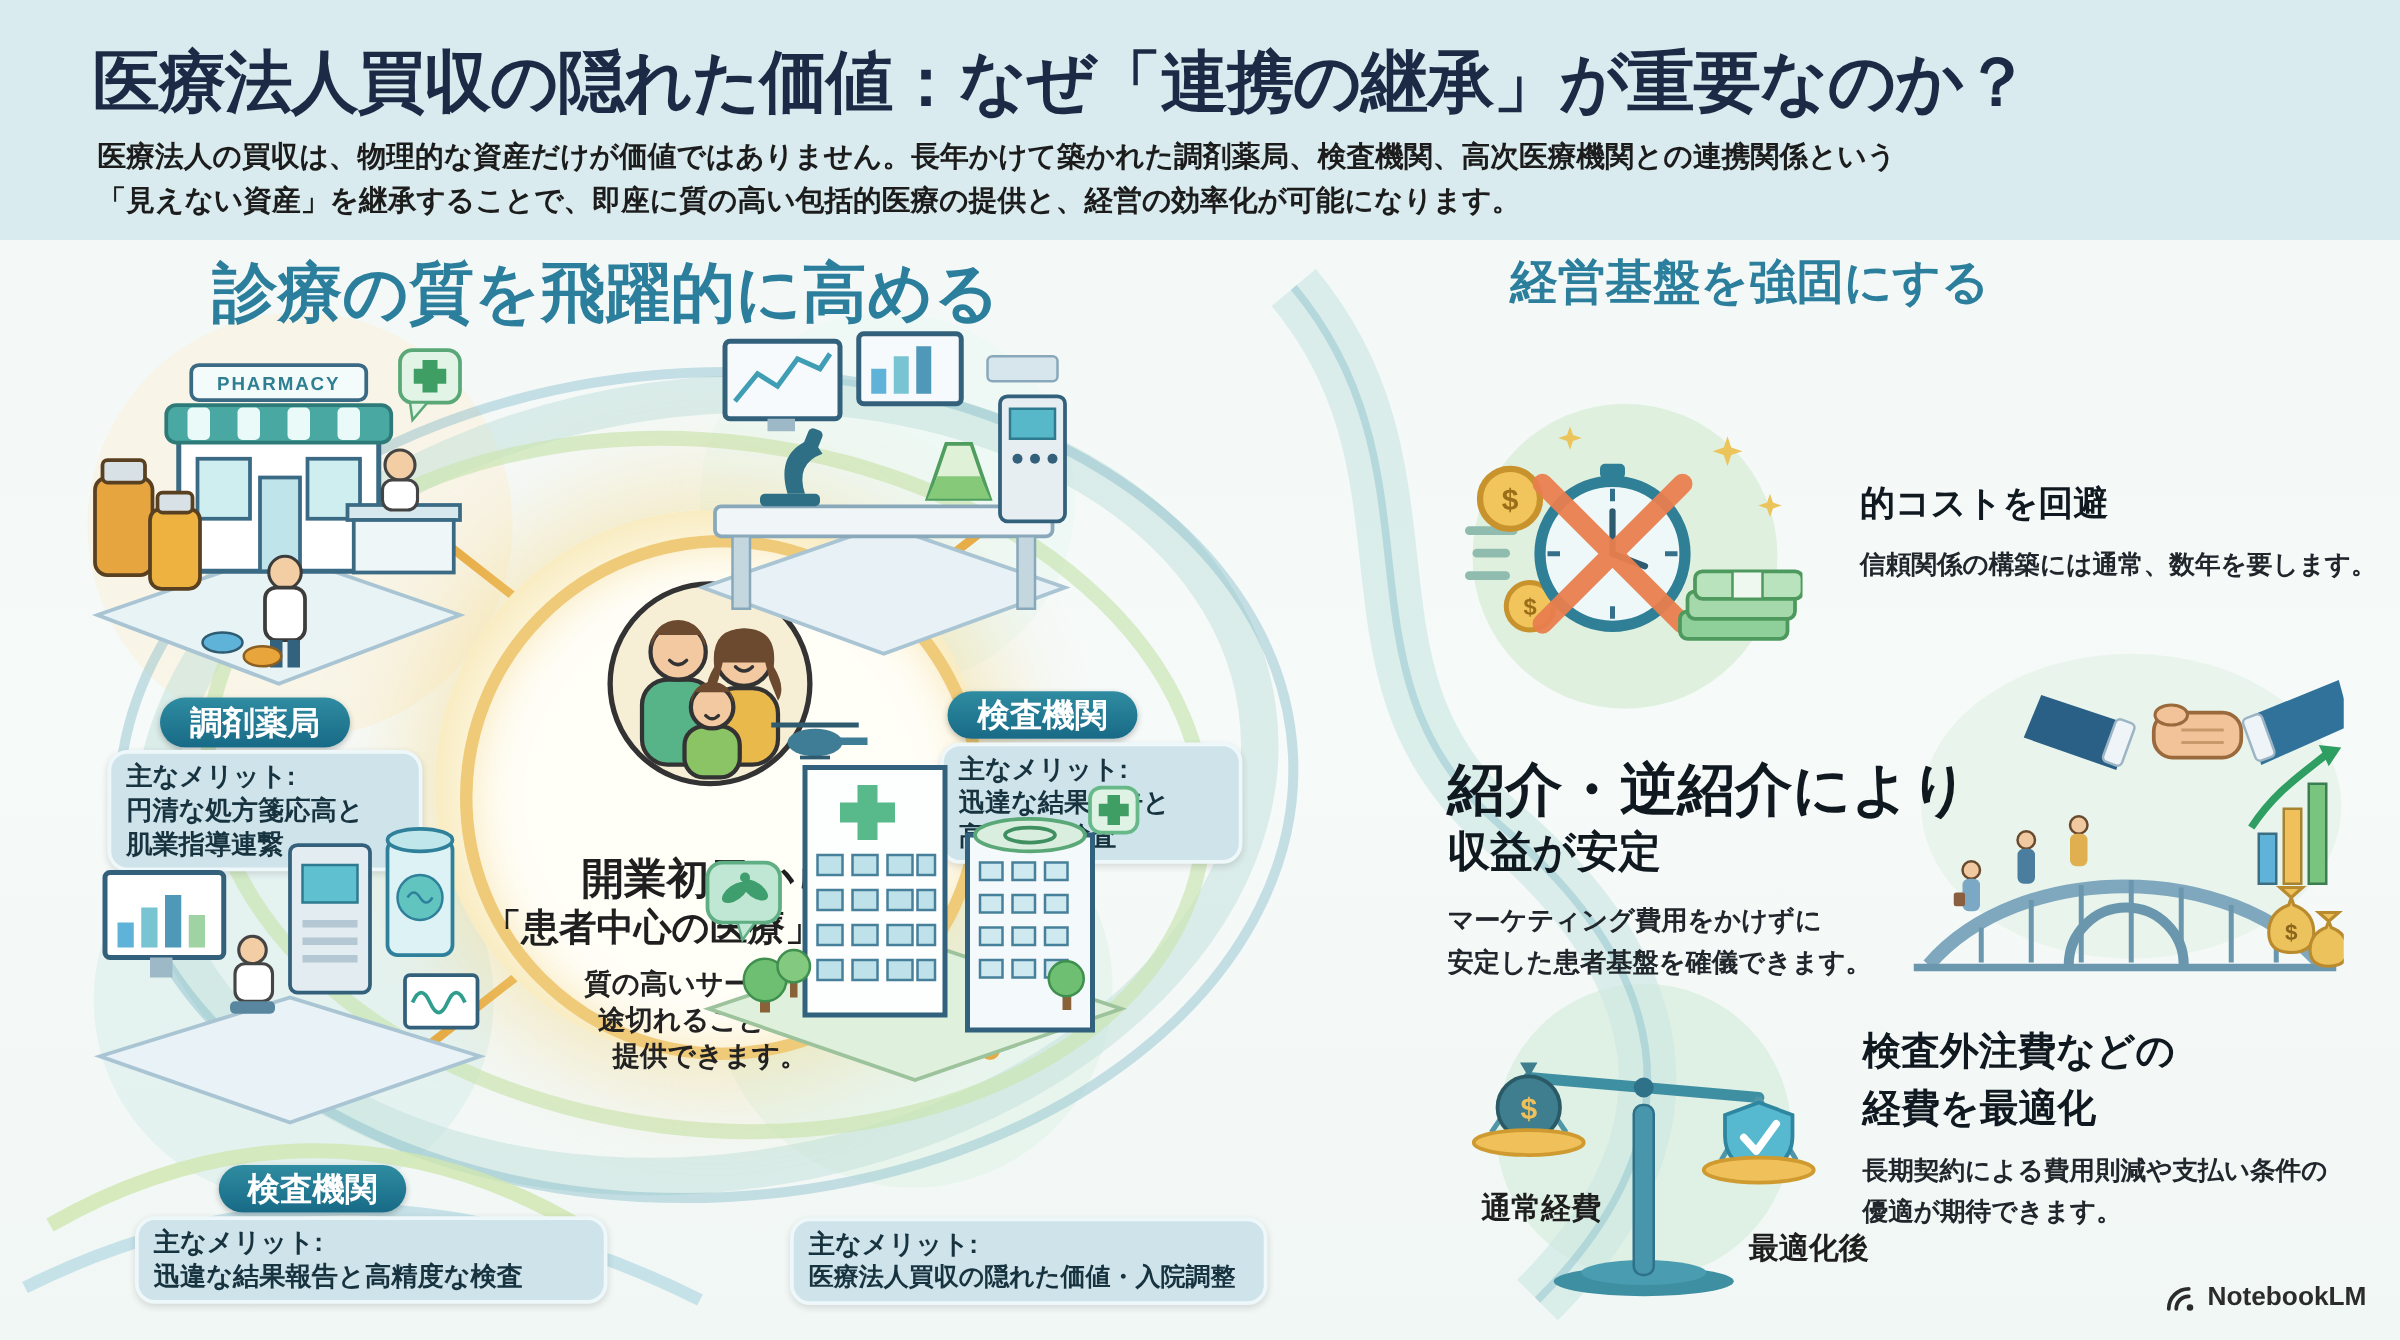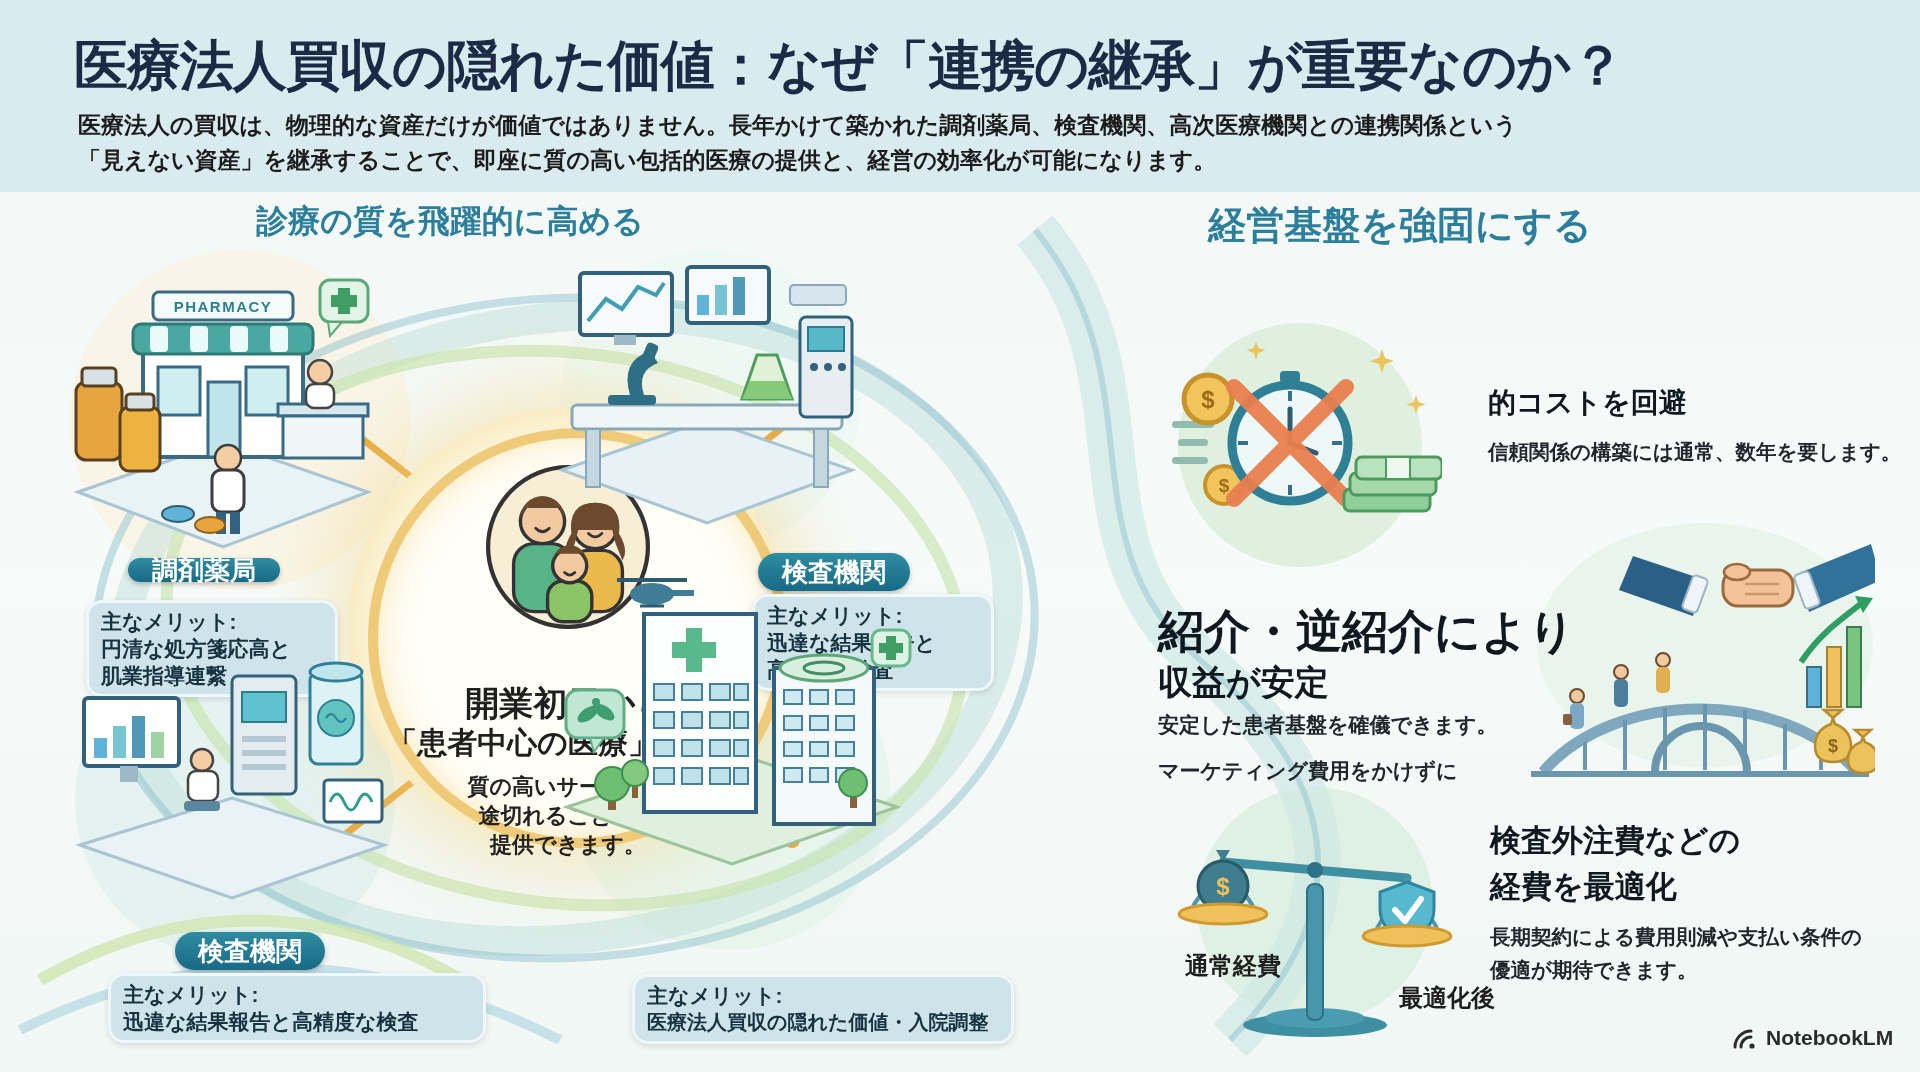--- a/index.html
+++ b/index.html
@@ -3,21 +3,21 @@
 <meta charset="utf-8">
 <style>
   html,body{margin:0;padding:0;background:#eef5f4;}
   .page{position:relative;width:1920px;height:1072px;overflow:hidden;
         background:linear-gradient(180deg,#f2f8f7 0%,#f6faf9 55%,#f1f7f5 100%);
         font-family:"Liberation Sans","DejaVu Sans",sans-serif;}
   .abs{position:absolute;}
   .hdr-band{position:absolute;left:0;top:0;width:1920px;height:192px;background:#d9ebee;}
   .title{position:absolute;left:74px;top:30px;font-size:54px;font-weight:800;color:#1d2a45;letter-spacing:-1px;white-space:nowrap;}
   .sub{position:absolute;left:78px;font-size:23px;font-weight:600;color:#1c1c1c;white-space:nowrap;}
-  .sec-title{position:absolute;text-align:center;font-size:32px;font-weight:800;color:#2b7e9c;white-space:nowrap;}
+  .sec-title{position:absolute;text-align:center;font-size:52px;font-weight:800;color:#2b7e9c;white-space:nowrap;}
   .pill{position:absolute;display:flex;align-items:center;justify-content:center;
         background:linear-gradient(180deg,#2f8ca1,#186a86);color:#fff;font-weight:800;
         border-radius:22px;box-shadow:0 2px 5px rgba(0,0,0,.25);white-space:nowrap;}
   .merit{position:absolute;background:#cfe3ea;border:3px solid #eef7f9;border-radius:16px;
          padding:5px 12px;color:#17333f;font-weight:700;box-shadow:0 2px 6px rgba(0,0,0,.12);}
   .merit div{font-size:21px;line-height:27px;white-space:nowrap;}
   .glow{position:absolute;left:348px;top:408px;width:440px;height:440px;border-radius:50%;
         background:radial-gradient(circle,#fffdf2 52%,#f7e7b4 76%,rgba(247,231,180,0) 100%);
         box-shadow:0 0 70px 25px rgba(243,214,134,.45);}
   .ring{position:absolute;left:368px;top:428px;width:400px;height:400px;border-radius:50%;
@@ -142,21 +142,21 @@
     <rect x="68" y="132" width="28" height="16" rx="4" fill="#d8e2e6" stroke="#584021" stroke-width="3"></rect>
     <ellipse cx="120" cy="252" rx="16" ry="8" fill="#5fb3d9" stroke="#2f5b70" stroke-width="2"></ellipse>
     <ellipse cx="152" cy="263" rx="15" ry="8" fill="#e8a53c" stroke="#8a5f21" stroke-width="2"></ellipse>
     <g>
       <rect x="262" y="18" width="48" height="42" rx="10" fill="#e2f4e6" stroke="#5aa878" stroke-width="3"></rect>
       <rect x="280" y="26" width="12" height="26" fill="#3f9e64"></rect>
         <rect x="273" y="33" width="26" height="12" fill="#3f9e64"></rect>
       <polygon points="270,60 284,60 272,74" fill="#e2f4e6" stroke="#5aa878" stroke-width="2"></polygon>
     </g>
   </svg>
-  <div class="pill" style="left:128px;top:558px;width:152px;height:24px;font-size:26px">調剤薬局</div>
+  <div class="pill" style="left:128px;top:558px;width:152px;height:40px;font-size:26px">調剤薬局</div>
   <div class="merit" style="left:86px;top:600px;width:222px">
     <div>主なメリット:</div>
     <div>円清な処方箋応高と</div>
     <div>肌業指導連繋</div>
   </div>
 
   <svg class="abs" style="left:552px;top:255px" width="310" height="290" viewBox="0 0 310 290">
     <polygon points="10,215 155,165 300,215 155,268" fill="#e8f1f6" stroke="#a9c4d2" stroke-width="3"></polygon>
     <rect x="28" y="18" width="92" height="62" rx="4" fill="#f6fafc" stroke="#33617c" stroke-width="4"></rect>
     <polyline points="36,66 54,44 70,54 86,32 104,40 112,28" fill="none" stroke="#3f9eb4" stroke-width="4"></polyline>
@@ -335,22 +335,22 @@
     </g>
   </svg>
   <div class="r-item" style="left:1488px;top:380px">
     <div class="r-h" style="font-size:28px;line-height:45px">的コストを回避</div>
     <div class="r-s" style="font-size:20.5px;line-height:33px;margin-top:10px">信頼関係の構築には通常、数年を要します。</div>
   </div>
 
   <div class="r-item" style="left:1158px;top:606px">
     <div class="r-h" style="font-size:46px;line-height:51px">紹介・逆紹介により</div>
     <div class="r-h" style="font-size:34px;line-height:51px">収益が安定</div>
+    <div class="r-s" style="font-size:21px;line-height:34px;margin-top:12px">マーケティング費用をかけずに</div>
     <div class="r-s" style="font-size:21px;line-height:34px">安定した患者基盤を確儀できます。</div>
-    <div class="r-s" style="font-size:21px;line-height:34px;margin-top:12px">マーケティング費用をかけずに</div>
   </div>
   <svg class="abs" style="left:1525px;top:520px" width="350" height="260" viewBox="0 0 350 260">
     <g transform="translate(108,6)">
       <polygon points="0,30 72,54 60,90 -14,64" fill="#2a5f86"></polygon>
       <rect x="54" y="50" width="16" height="36" rx="4" fill="#eef4f8" stroke="#9db4c4" stroke-width="2" transform="rotate(20 62 68)"></rect>
       <polygon points="238,18 164,48 176,86 248,54" fill="#31729b"></polygon>
       <rect x="166" y="46" width="16" height="36" rx="4" fill="#eef4f8" stroke="#9db4c4" stroke-width="2" transform="rotate(-20 174 64)"></rect>
       <rect x="90" y="44" width="70" height="36" rx="15" fill="#f2c298" stroke="#9a6a3d" stroke-width="3"></rect>
       <ellipse cx="104" cy="46" rx="13" ry="8" fill="#f2c298" stroke="#9a6a3d" stroke-width="2.5"></ellipse>
       <path d="M112 58 h34 M112 68 h34" stroke="#c89a6b" stroke-width="2.5" fill="none"></path>

